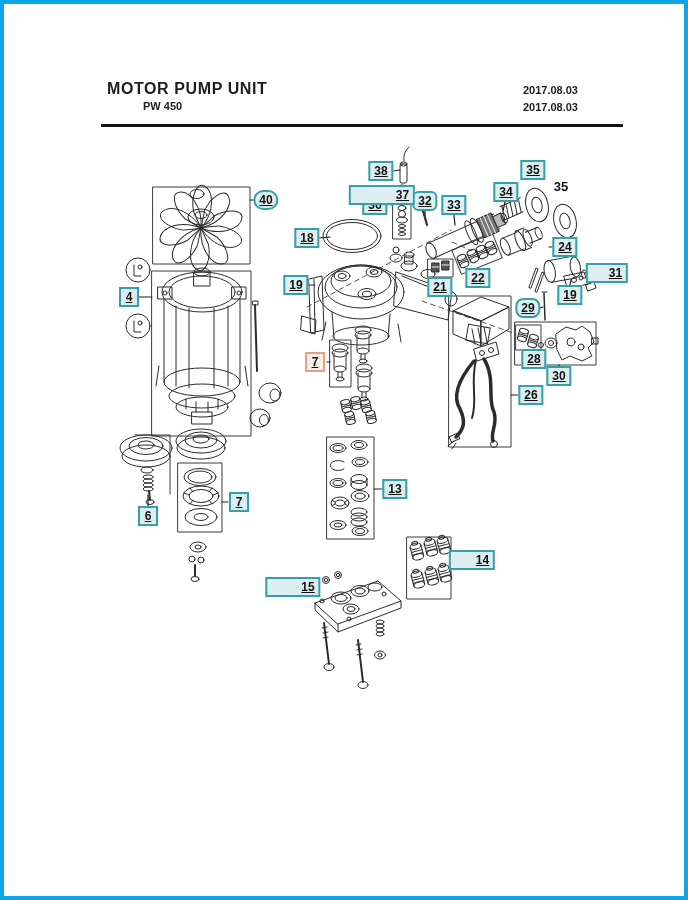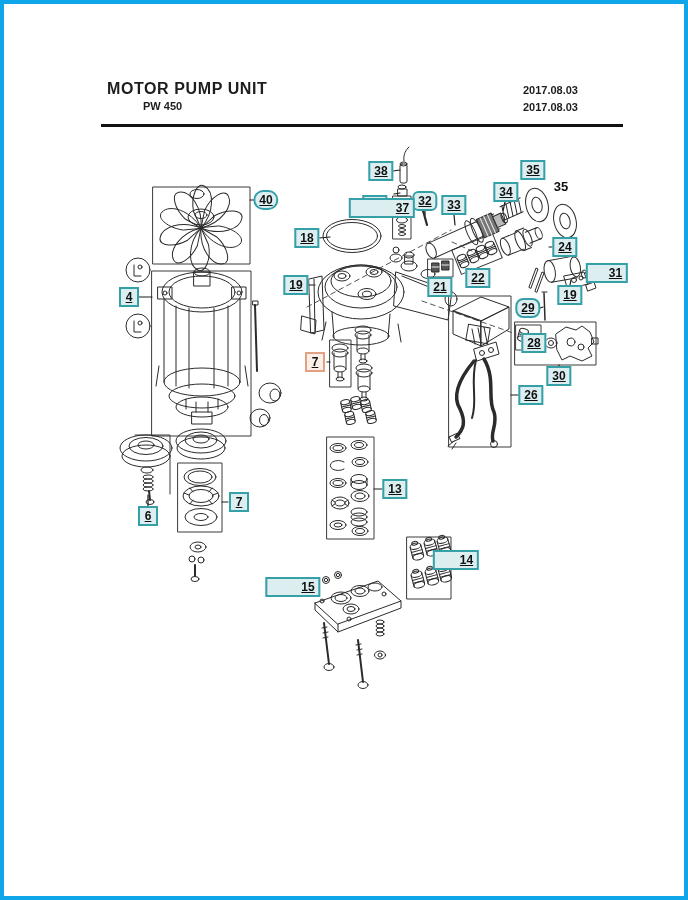--- a/index.html
+++ b/index.html
@@ -491,36 +491,36 @@
         <circle cx="376" cy="651" r="2"></circle>
     </g>
   </svg>
 
   <div id="callouts">
       <div class="callout" style="left: 125px; top: 293px;">4</div>
       <div class="callout" style="left: 144px; top: 512px;">6</div>
       <div class="callout" style="left: 235px; top: 498px;">7</div>
       <div class="callout highlight" style="left: 311px; top: 358px;">7</div>
       <div class="callout" style="left: 391px; top: 485px;">13</div>
-      <div class="callout" style="left: 452px; top: 556px; padding-left: 25px;">14</div>
+      <div class="callout" style="left: 468px; top: 556px; padding-left: 25px;">14</div>
       <div class="callout" style="left: 289px; top: 583px; padding-left: 34px;">15</div>
       <div class="callout" style="left: 303px; top: 234px;">18</div>
       <div class="callout" style="left: 292px; top: 281px;">19</div>
       <div class="callout" style="left: 436px; top: 283px;">21</div>
       <div class="callout" style="left: 474px; top: 274px;">22</div>
       <div class="callout" style="left: 561px; top: 243px;">24</div>
       <div class="callout" style="left: 566px; top: 291px;">19</div>
       <div class="callout" style="left: 527px; top: 391px;">26</div>
-      <div class="callout" style="left: 530px; top: 339px;">28</div>
+      <div class="callout" style="left: 530px; top: 355px;">28</div>
       <div class="callout" style="left: 524px; top: 304px; border-radius: 8px;">29</div>
       <div class="callout" style="left: 555px; top: 372px;">30</div>
       <div class="callout" style="left: 603px; top: 269px; padding-left: 21px;">31</div>
       <div class="callout" style="left: 421px; top: 197px; border-radius: 6px;">32</div>
       <div class="callout" style="left: 450px; top: 201px;">33</div>
       <div class="callout" style="left: 502px; top: 188px;">34</div>
       <div class="callout" style="left: 529px; top: 166px;">35</div>
       <div class="callout" style="left: 371px; top: 201px;">36</div>
-      <div class="callout" style="left: 378px; top: 204px; padding-left: 45px;">37</div>
+      <div class="callout" style="left: 378px; top: 191px; padding-left: 45px;">37</div>
       <div class="callout" style="left: 377px; top: 167px;">38</div>
       <div class="callout" style="left: 262px; top: 196px; border-radius: 10px;">40</div>
       <div class="plain-label" style="left: 557px; top: 182px;">35</div>
     </div>
 </div>
 
 </body></html>

